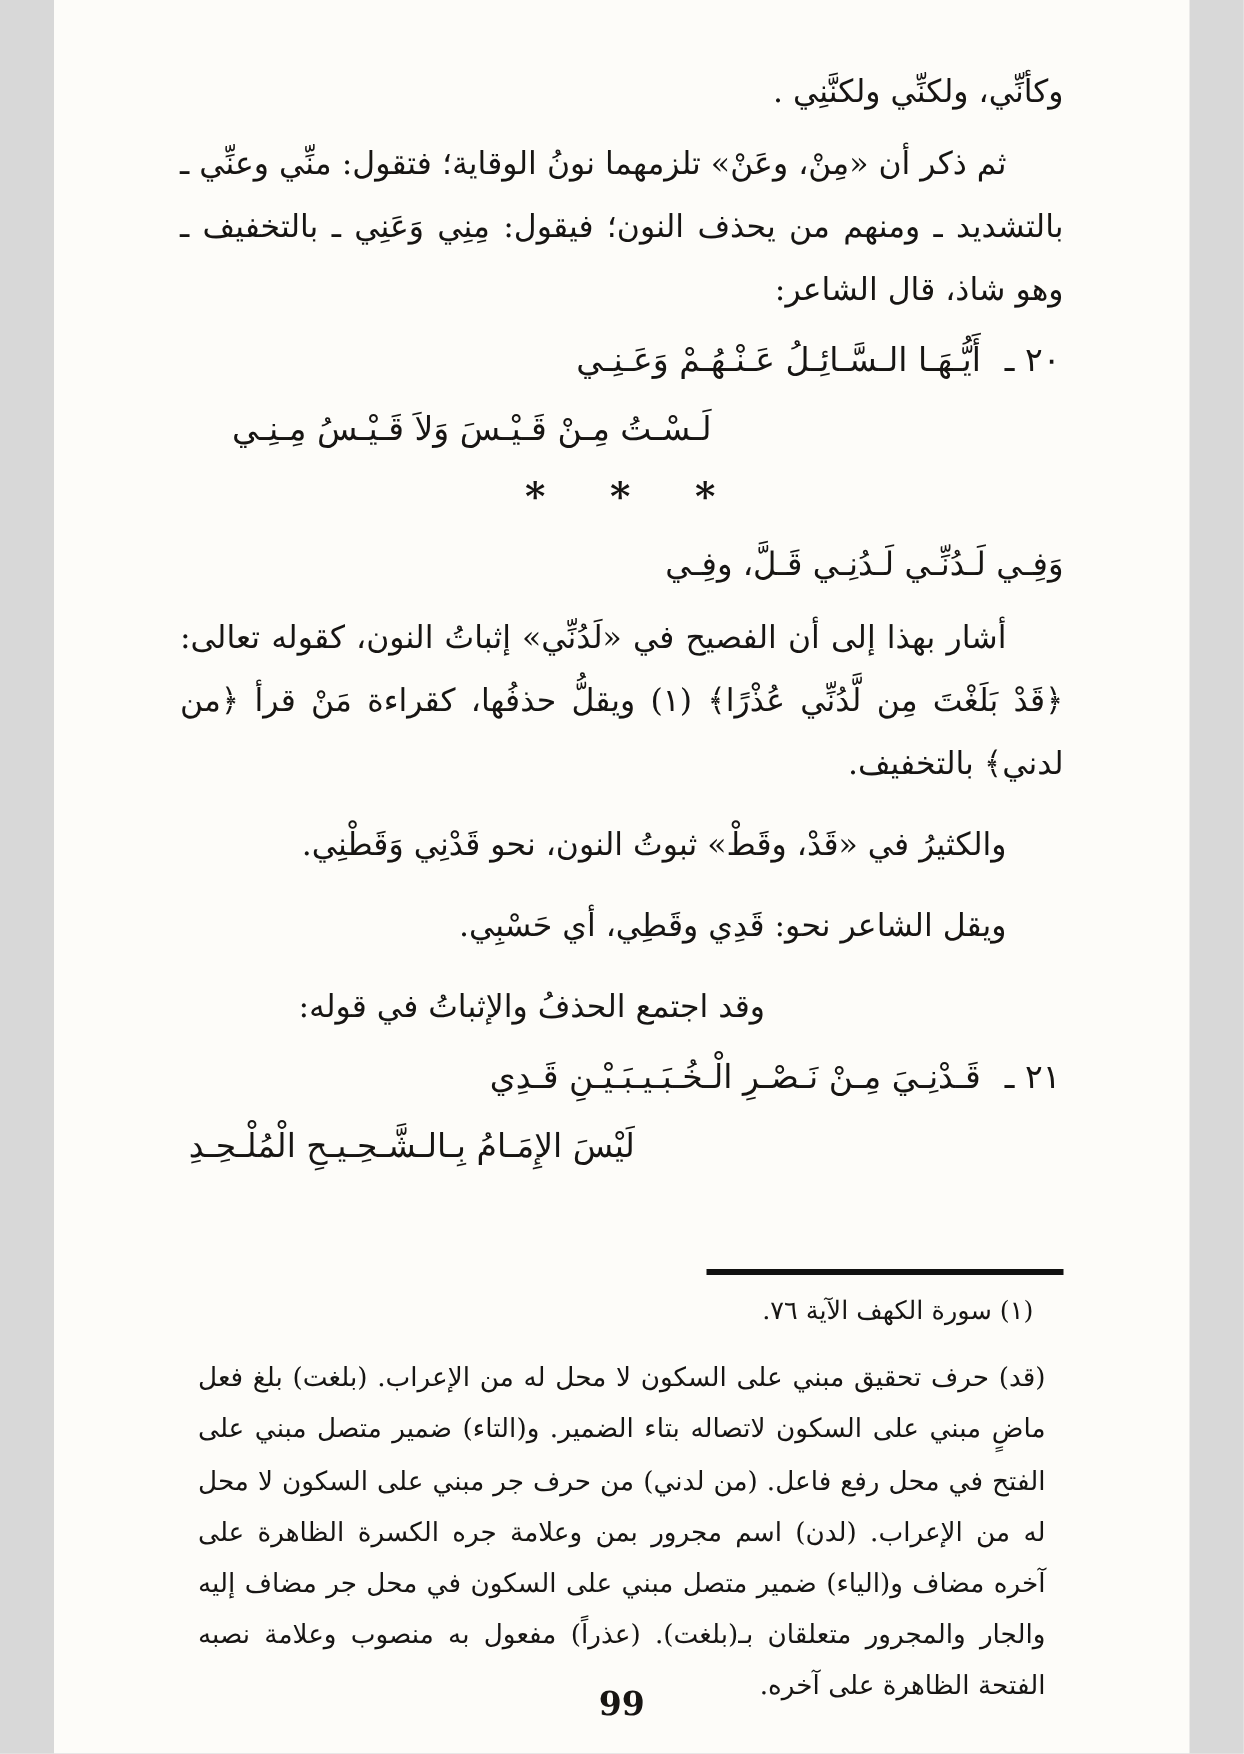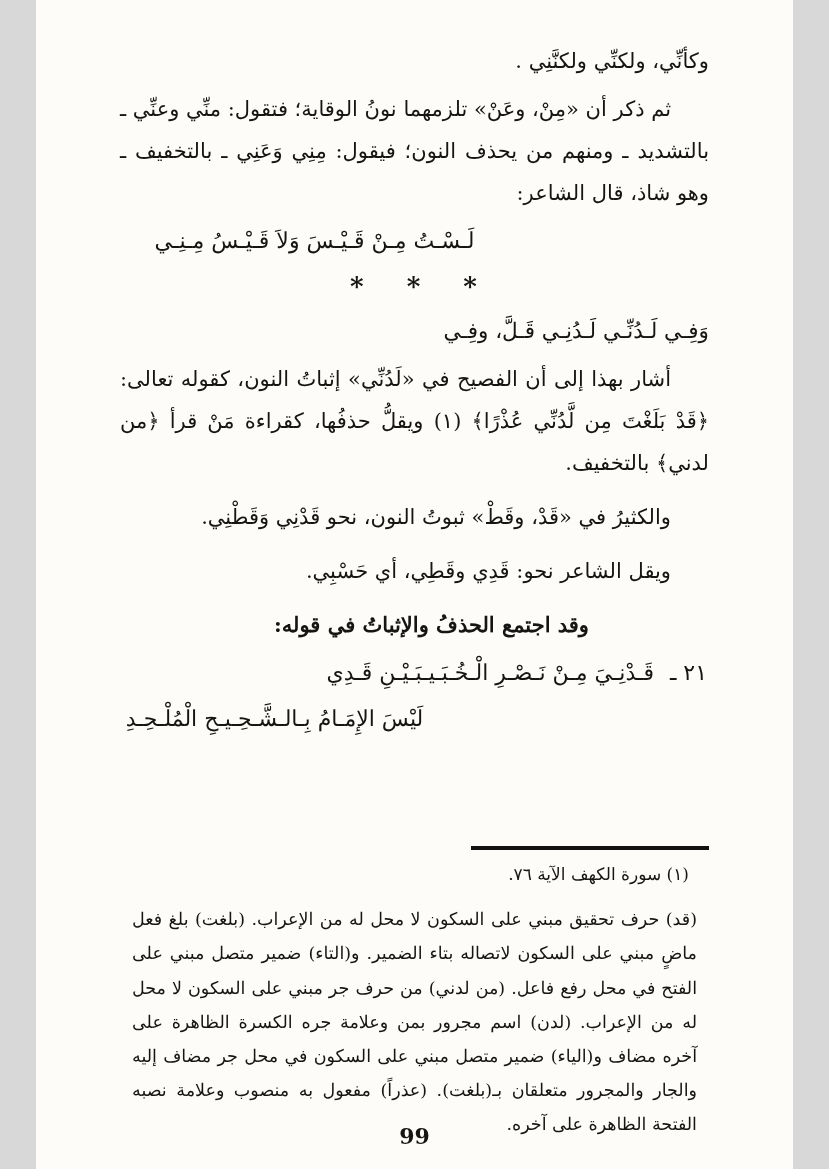--- a/index.html
+++ b/index.html
@@ -33,24 +33,23 @@
     text-align: justify;
     text-indent: 38px;
     margin-top: 6px !important;
   }
   .para-single {
     text-align: right;
     text-indent: 38px;
     margin-top: 12px !important;
   }
   .para-deep {
-    text-align: right;
+    text-align: center;
     text-indent: 120px;
     margin-top: 12px !important;
-    font-weight: bold;
   }
 
   .verse { margin-top: 4px; font-size: 22px; line-height: 2.1; }
   .verse .v-l1 { text-align: right; padding-right: 2px; }
   .verse .v-num { display: inline-block; margin-left: 16px; }
   .verse .v-l2 { text-align: center; }
   .v20-l2 { padding-left: 0; padding-right: 200px; }
   .v21-l2 { padding-left: 0; padding-right: 280px; }
 
   .stars {
@@ -114,20 +113,23 @@
 
 <div class="page" style="background: rgb(253, 252, 249); color: rgb(23, 21, 19);">
 
   <div class="content">
 
     <p class="tail-line">وكأنِّي، ولكنِّي ولكنَّنِي .</p>
 
     <p class="para">ثم ذكر أن «مِنْ، وعَنْ» تلزمهما نونُ الوقاية؛ فتقول: منِّي وعنِّي ـ بالتشديد ـ ومنهم من يحذف النون؛ فيقول: مِنِي وَعَنِي ـ بالتخفيف ـ وهو شاذ، قال الشاعر:</p>
 
     <div class="verse">
+      <div class="v-l1">
+        <span class="v-num">٢٠ ـ</span><span>أَيُّـهَـا الـسَّـائِـلُ عَـنْـهُـمْ وَعَـنِـي</span>
+      </div>
       <div class="v-l2 v20-l2">لَـسْـتُ مِـنْ قَـيْـسَ وَلاَ قَـيْـسُ مِـنِـي</div>
     </div>
 
     <div class="stars">* * *</div>
 
     <div class="matn">
       <span>وَفِـي لَـدُنِّـي لَـدُنِـي قَـلَّ، وفِـي</span>
     </div>
 
     <p class="para">أشار بهذا إلى أن الفصيح في «لَدُنِّي» إثباتُ النون، كقوله تعالى: ﴿قَدْ بَلَغْتَ مِن لَّدُنِّي عُذْرًا﴾ (١) ويقلُّ حذفُها، كقراءة مَنْ قرأ ﴿من لدني﴾ بالتخفيف.</p>

